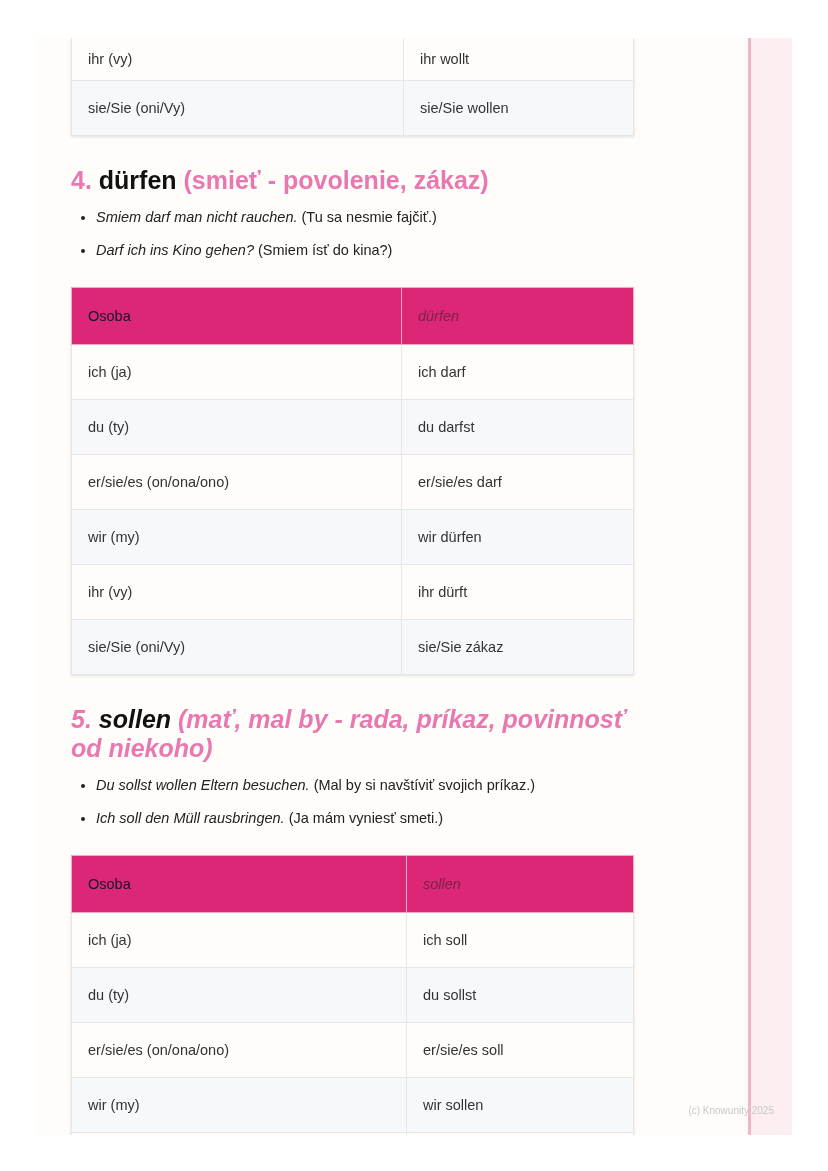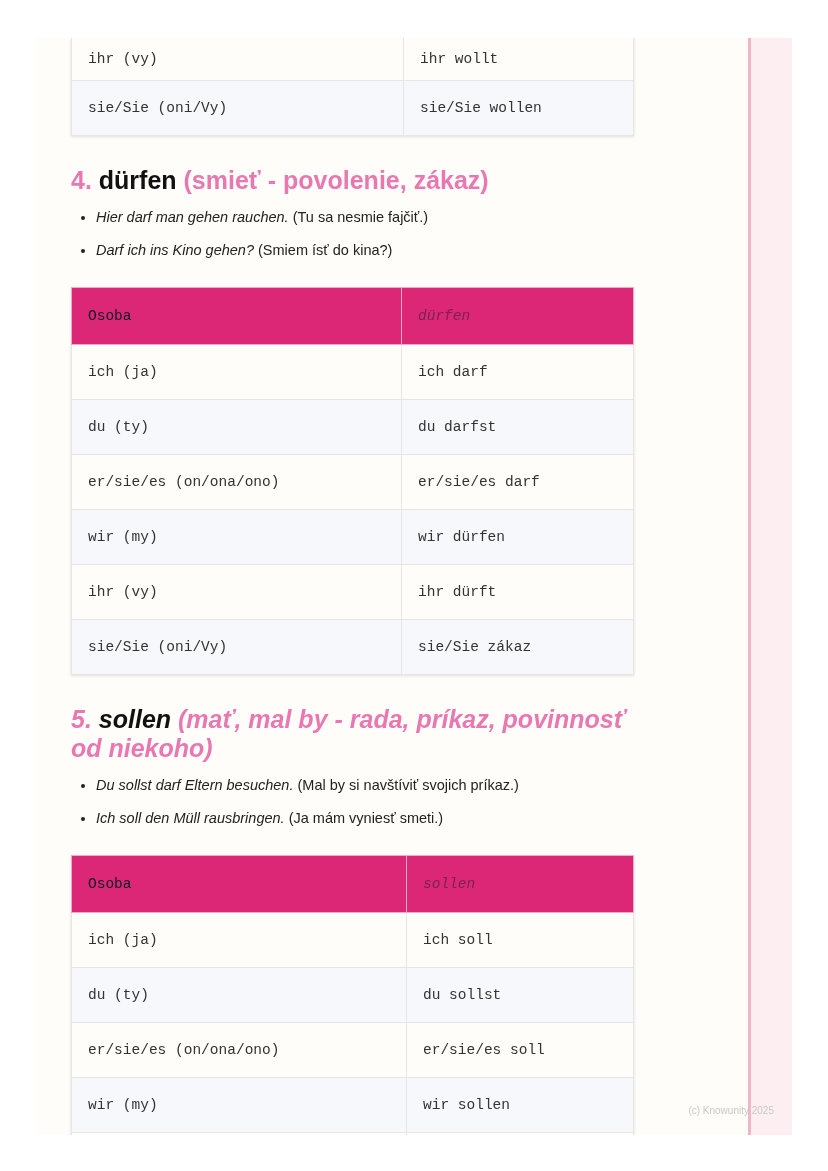--- a/index.html
+++ b/index.html
@@ -1,21 +1,21 @@
 <!DOCTYPE html>
 <html><head>
 <meta charset="utf-8">
 <style>
   html, body { margin:0; padding:0; background:#ffffff; }
   body { width:828px; height:1171px; position:relative; overflow:hidden; font-family:"Liberation Sans", sans-serif; }
   .page { position:absolute; left:36px; top:38px; width:756px; height:1097px; background:#fffdf9; overflow:hidden; }
   .margin-strip { position:absolute; left:712px; top:0; width:44px; height:100%; background:#fdeef1; }
   .margin-line { position:absolute; left:712px; top:0; width:3px; height:100%; background:#efb6c8; }
   .content { position:absolute; left:35px; top:0; width:563px; }
-  table { width:563px; border-collapse:collapse; background:#fff; box-shadow:0 1px 3px rgba(0,0,0,0.12); font-size:14.5px; color:#333;font-family:Liberation Mono, monospace; }
+  table { width:563px; border-collapse:collapse; background:#fff; box-shadow:0 1px 3px rgba(0,0,0,0.12); font-size:14.5px; color:#333; }
   td, th { height:55px; padding:0 16px; text-align:left; border:1px solid #e6e6e6; box-sizing:border-box; }
   th { background:#dc2776; color:#0f172a; font-weight:normal; height:57px; border-color:#f3a9c8; }
   th.verb { font-style:italic; color:#7a2250; }
   tr.alt td { background:#f6f8fb; }
   tr.plain td { background:#fffdf9; }
   h3 { margin:0; font-size:25px; font-weight:bold; color:#111; }
   h3 .num, h3 .gloss { color:#e978b0; }
   ul { margin:0; padding-left:25px; font-size:14.5px; color:#222; }
   li { height:33px; line-height:33px; }
   li .de { font-style:italic; }
@@ -42,21 +42,21 @@
       </tr>
     </tbody>
       </table>
 
     <h3 style="margin-top:30px;">
       <span class="num">4.</span>
       <span>dürfen</span>
       <span class="gloss">(smieť - povolenie, zákaz)</span>
     </h3>
     <ul style="margin-top:6px;">
-      <li><span class="de">Hier darf man gehen rauchen.</span> <span>(Tu sa nesmie fajčiť.)</span></li>
+      <li><span class="de">Smiem darf man nicht rauchen.</span> <span>(Tu sa nesmie fajčiť.)</span></li>
       <li><span class="de">Darf ich ins Kino gehen?</span> <span>(Smiem ísť do kina?)</span></li>
     </ul>
     <table style="margin-top:20px;">
       <tbody>
           <tr>
         <th style="width:330px;">Osoba</th>
         <th class="verb">dürfen</th>
       </tr>
       <tr class="plain">
             <td>ich (ja)</td>
@@ -84,21 +84,21 @@
           </tr>
     </tbody>
       </table>
 
     <h3 style="margin-top:30px;font-style:italic;">
       <span class="num">5.</span>
       <span>sollen</span>
       <span class="gloss">(mať, mal by - rada, príkaz, povinnosť od niekoho)</span>
     </h3>
     <ul style="margin-top:6px;">
-      <li><span class="de">Du sollst darf Eltern besuchen.</span> <span>(Mal by si navštíviť svojich príkaz.)</span></li>
+      <li><span class="de">Du sollst wollen Eltern besuchen.</span> <span>(Mal by si navštíviť svojich príkaz.)</span></li>
       <li><span class="de">Ich soll den Müll rausbringen.</span> <span>(Ja mám vyniesť smeti.)</span></li>
     </ul>
     <table style="margin-top:20px;">
       <tbody>
           <tr>
         <th style="width:335px;">Osoba</th>
         <th class="verb">sollen</th>
       </tr>
       <tr class="plain">
             <td>ich (ja)</td>

